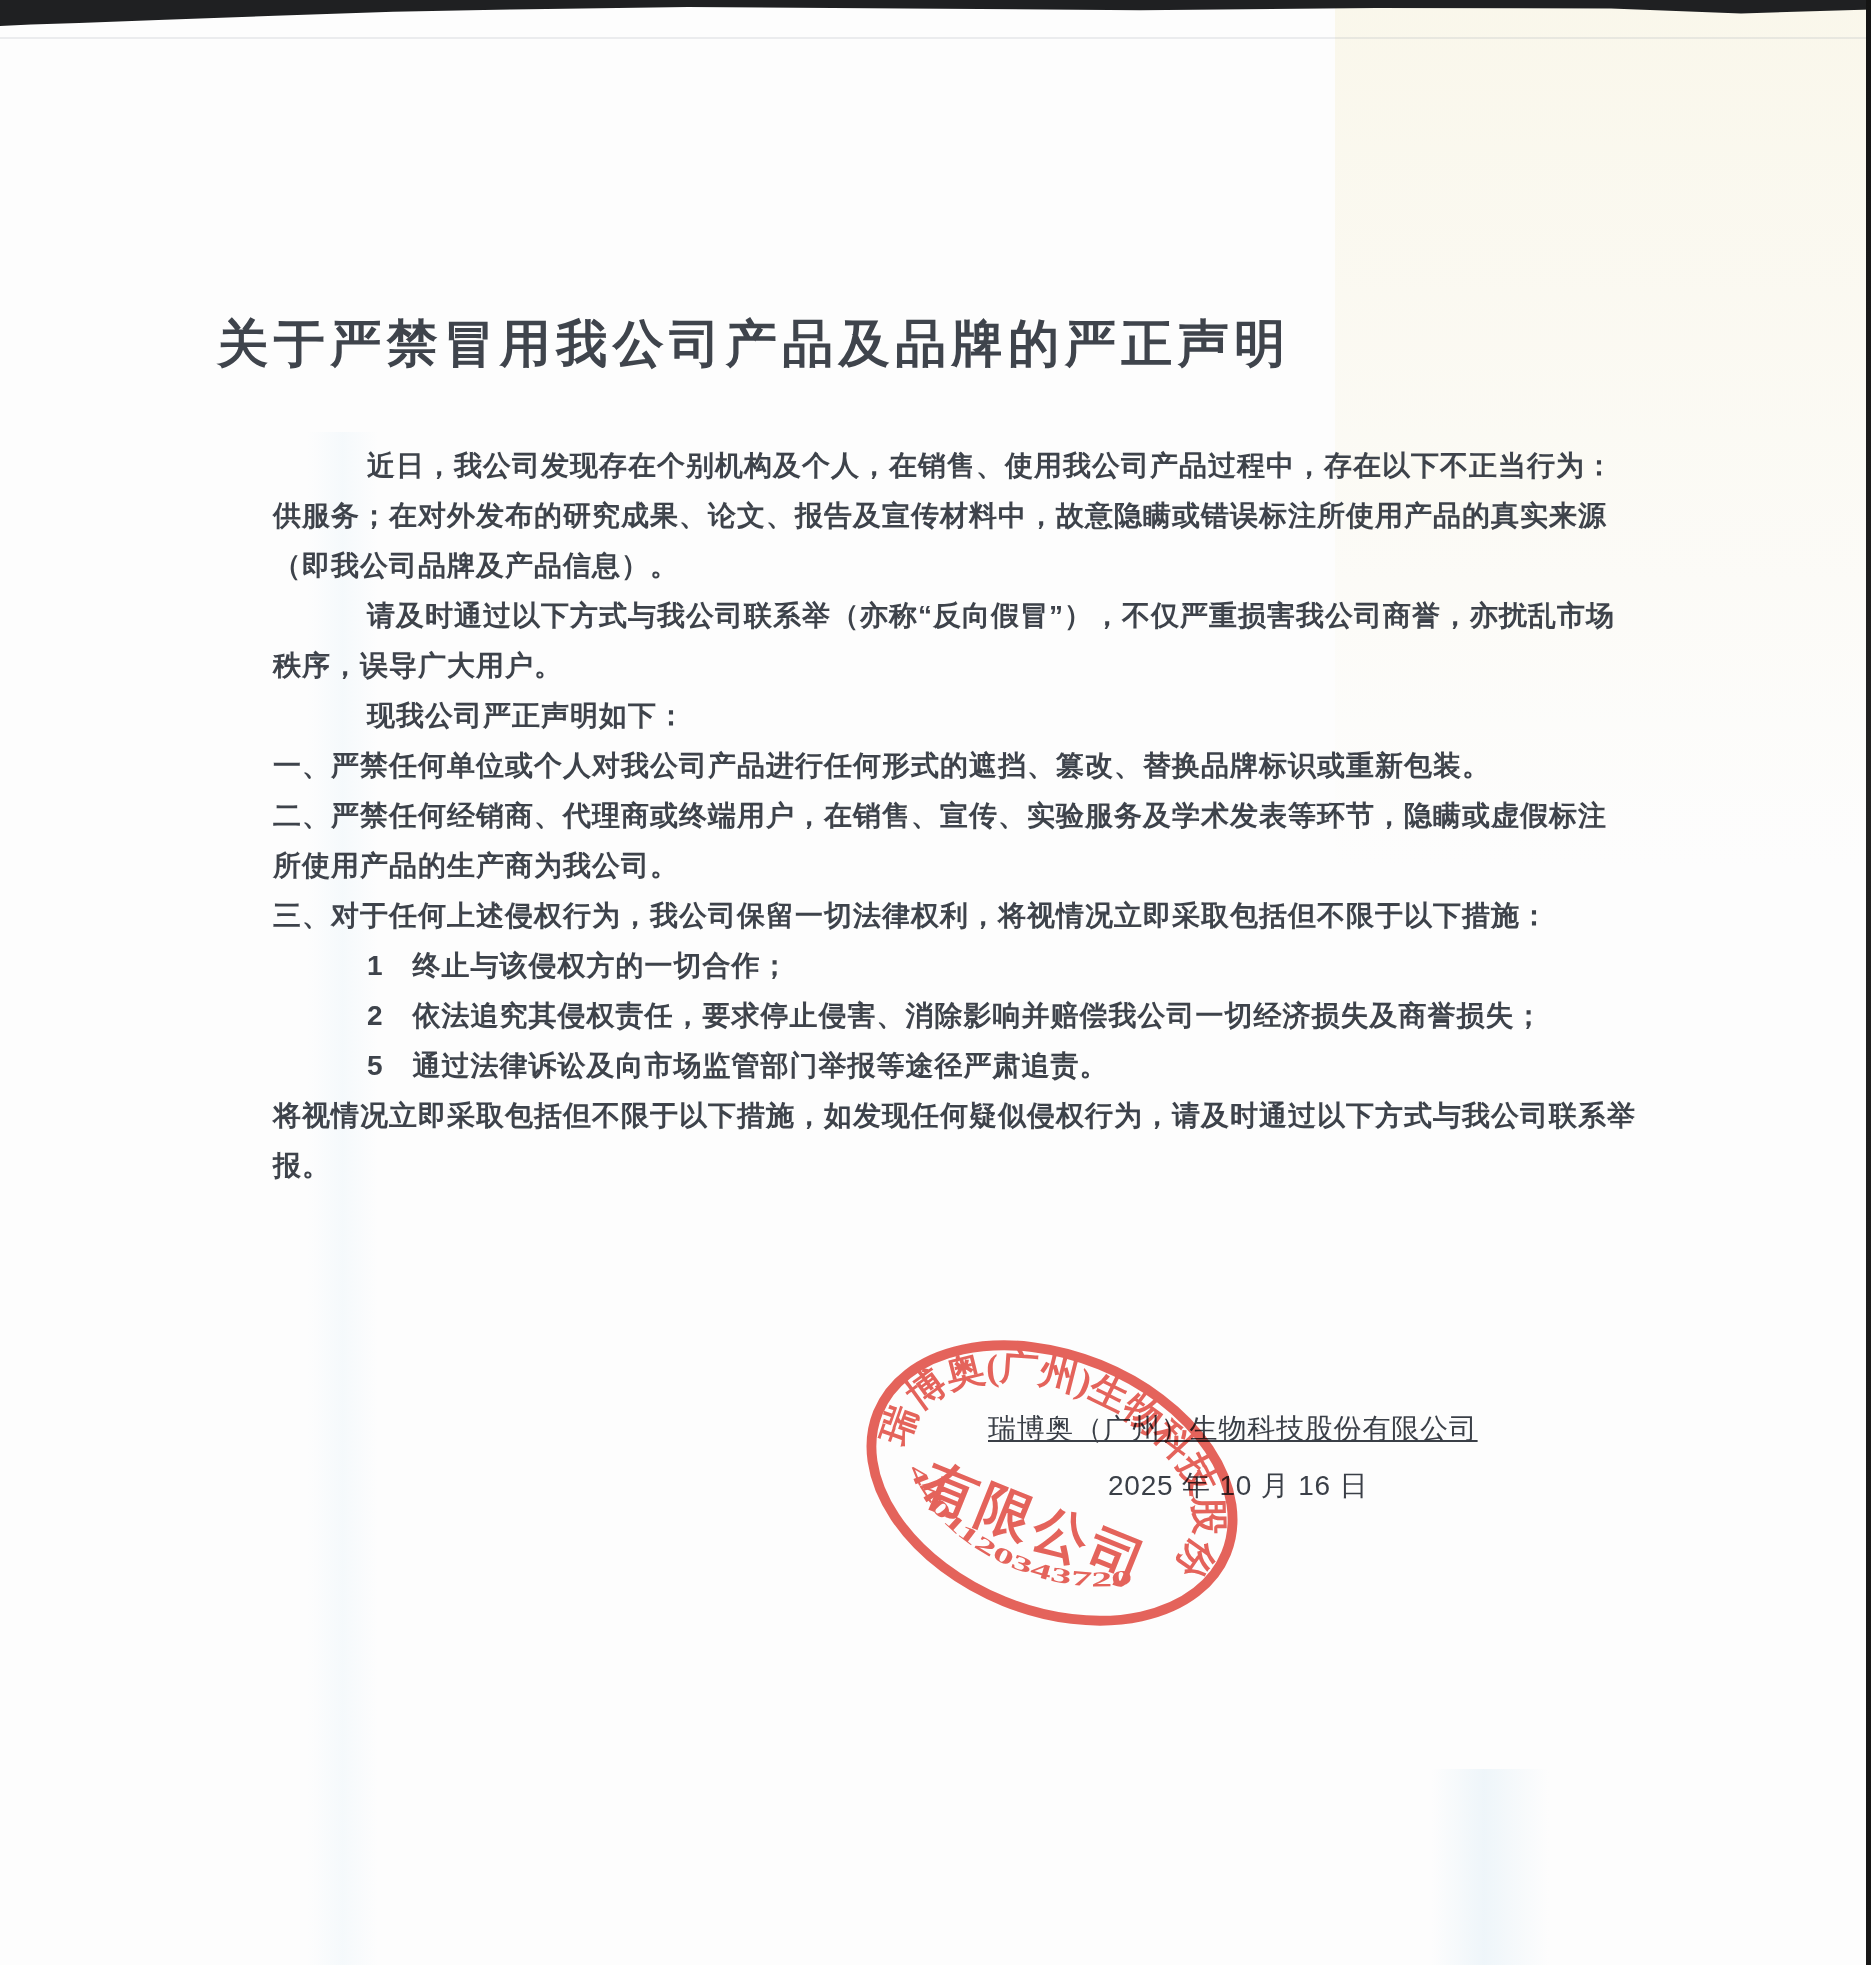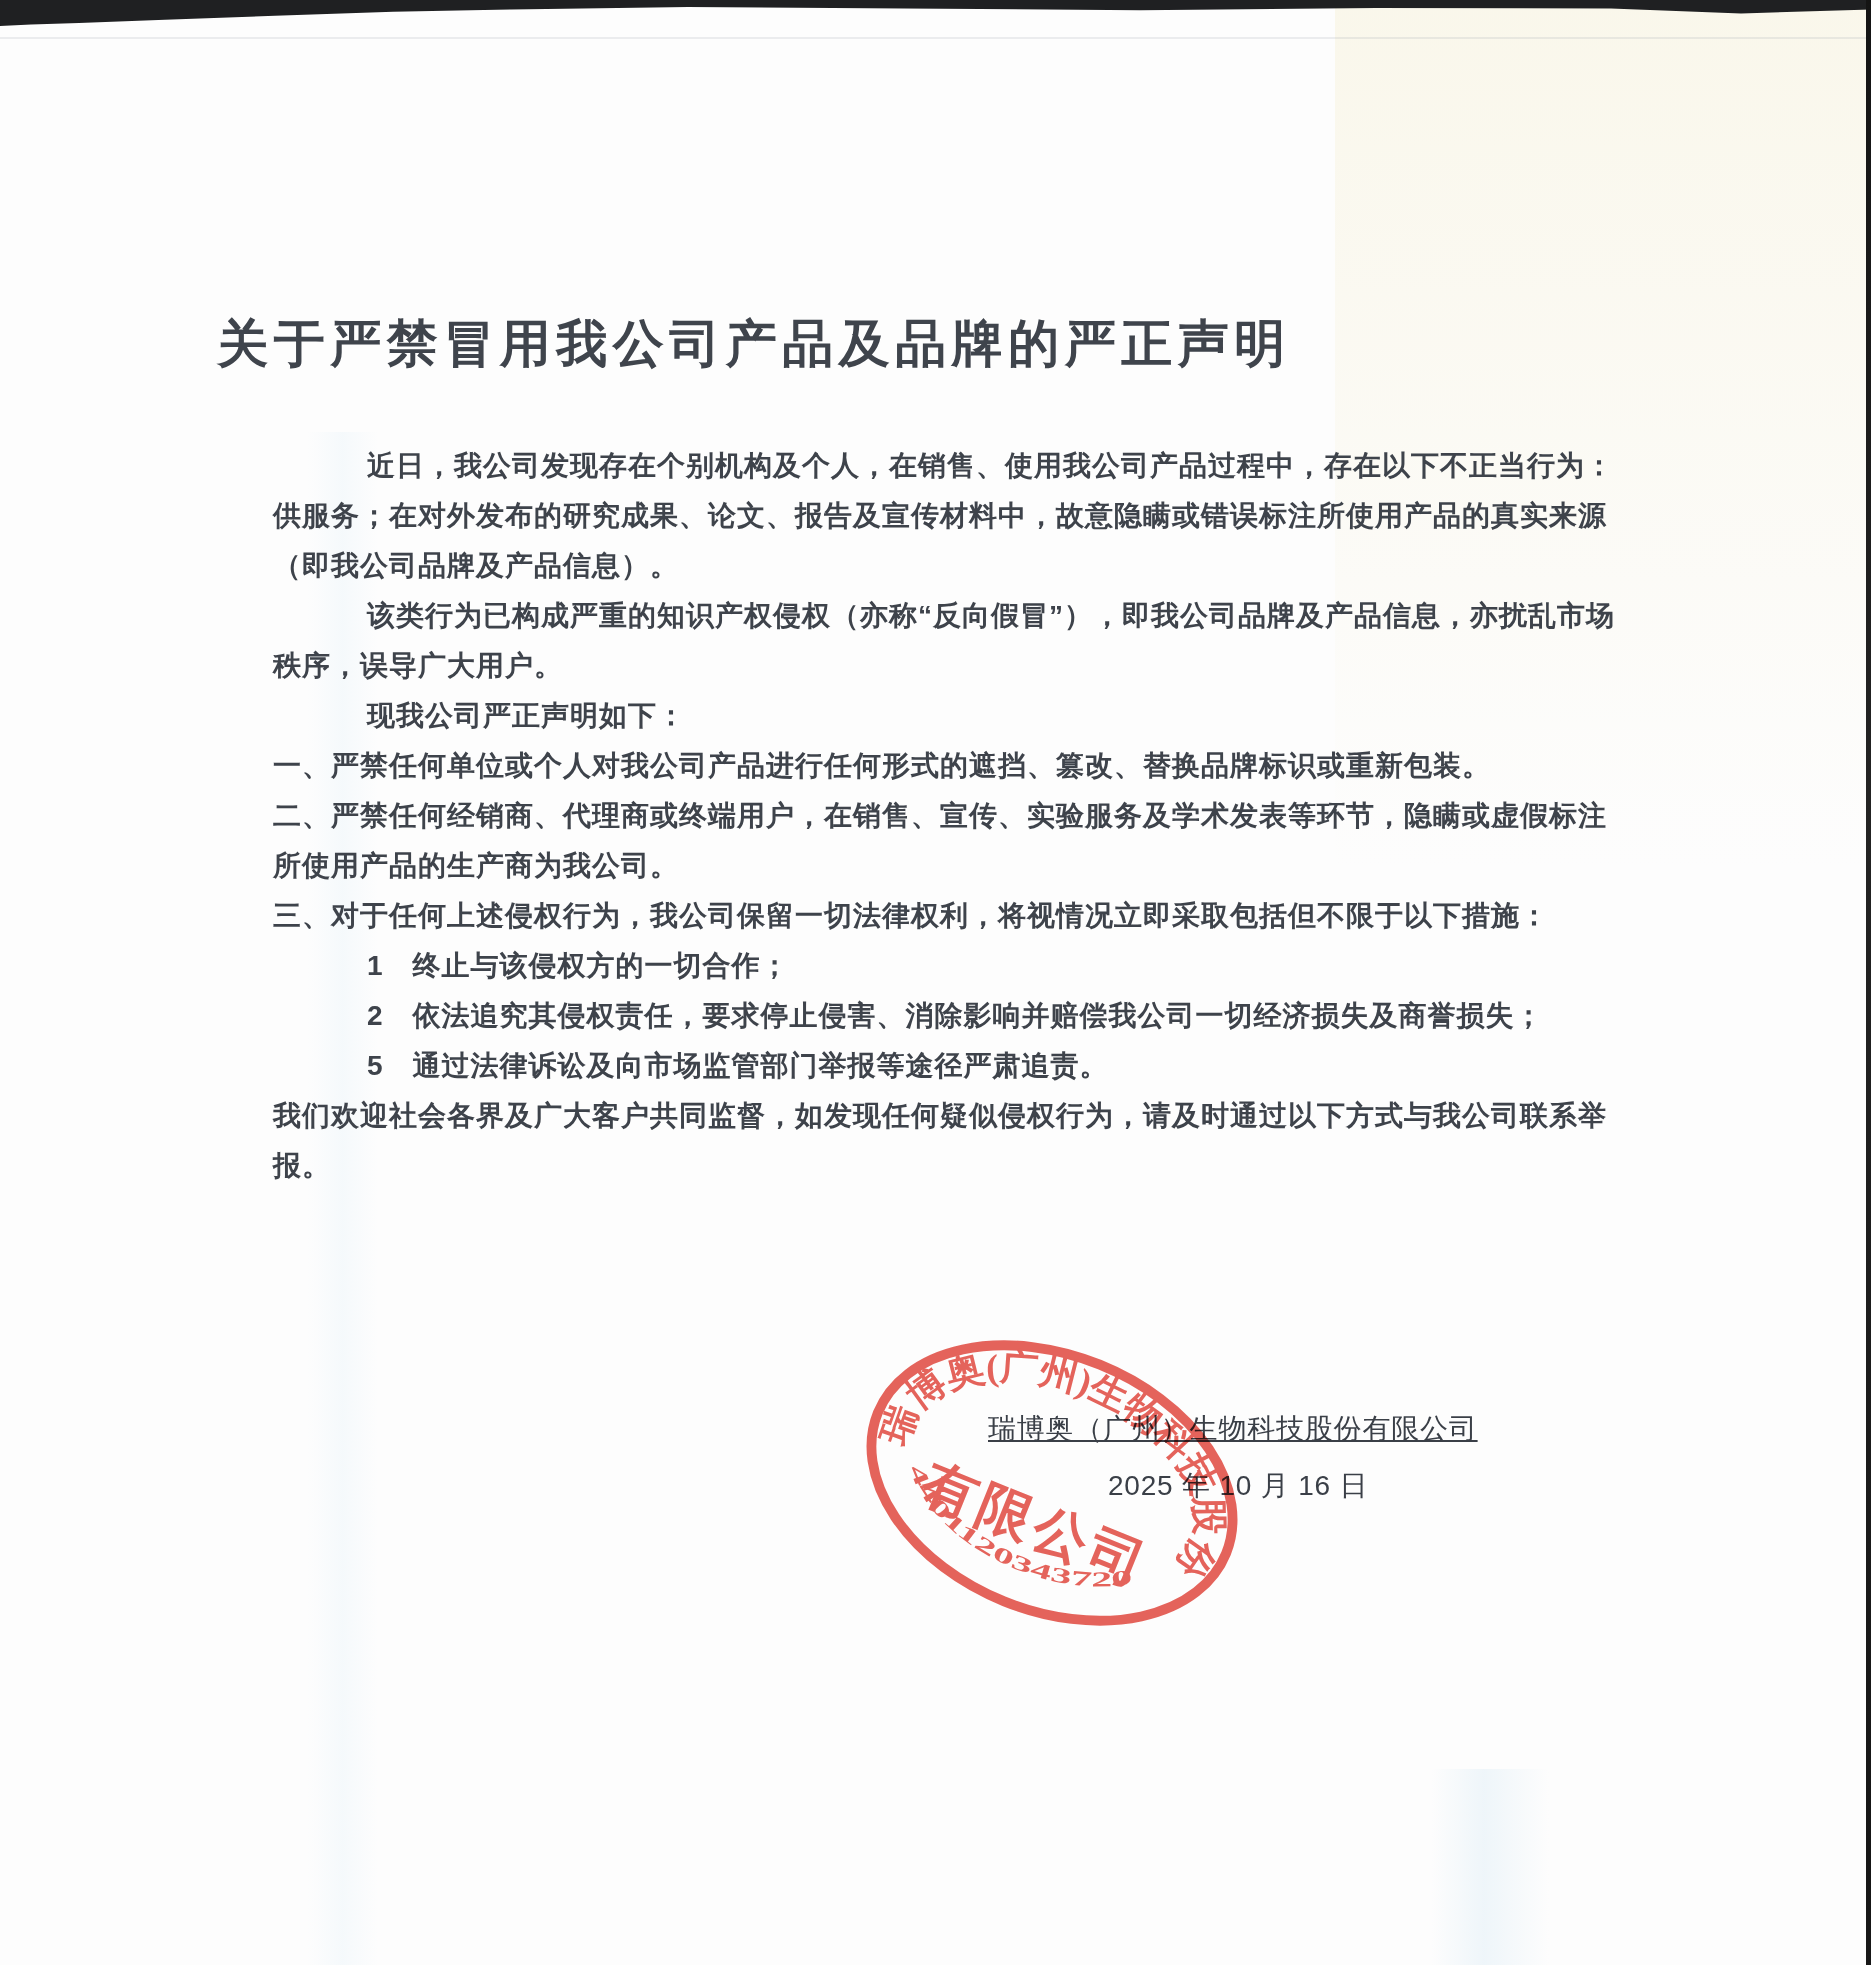--- a/index.html
+++ b/index.html
@@ -82,31 +82,31 @@
   <div class="tint-band2"></div>
   <div class="scan-line"></div>
 
   <div class="doc-title">关于严禁冒用我公司产品及品牌的严正声明</div>
 
   <div class="body-text">
 
   <div class="line indent">近日，我公司发现存在个别机构及个人，在销售、使用我公司产品过程中，存在以下不正当行为：</div>
       <div class="line">供服务；在对外发布的研究成果、论文、报告及宣传材料中，故意隐瞒或错误标注所使用产品的真实来源</div>
       <div class="line">（即我公司品牌及产品信息）。</div>
-      <div class="line indent">该类行为已构成严重的知识产权侵权（亦称“反向假冒”），即我公司品牌及产品信息，亦扰乱市场</div>
+      <div class="line indent">请及时通过以下方式与我公司联系举（亦称“反向假冒”），不仅严重损害我公司商誉，亦扰乱市场</div>
       <div class="line">秩序，误导广大用户。</div>
       <div class="line indent">现我公司严正声明如下：</div>
       <div class="line">一、严禁任何单位或个人对我公司产品进行任何形式的遮挡、篡改、替换品牌标识或重新包装。</div>
       <div class="line">二、严禁任何经销商、代理商或终端用户，在销售、宣传、实验服务及学术发表等环节，隐瞒或虚假标注</div>
       <div class="line">所使用产品的生产商为我公司。</div>
       <div class="line">三、对于任何上述侵权行为，我公司保留一切法律权利，将视情况立即采取包括但不限于以下措施：</div>
       <div class="line indent">1　终止与该侵权方的一切合作；</div>
       <div class="line indent">2　依法追究其侵权责任，要求停止侵害、消除影响并赔偿我公司一切经济损失及商誉损失；</div>
       <div class="line indent">5　通过法律诉讼及向市场监管部门举报等途径严肃追责。</div>
-      <div class="line">我们欢迎社会各界及广大客户共同监督，如发现任何疑似侵权行为，请及时通过以下方式与我公司联系举</div>
+      <div class="line">将视情况立即采取包括但不限于以下措施，如发现任何疑似侵权行为，请及时通过以下方式与我公司联系举</div>
       <div class="line">报。</div>
     </div>
 
   <div class="sig-company">瑞博奥（广州）生物科技股份有限公司</div>
   <div class="sig-date">2025 年 10 月 16 日</div>
 
   <svg class="seal" viewBox="0 0 1400 1200" aria-hidden="true">
     <g transform="rotate(22 700 600)">
       <ellipse cx="700" cy="600" rx="478" ry="325" fill="none" stroke="currentColor" stroke-width="25"></ellipse>
       <path id="sealTopArc" d="M 328,662 A 385,238 0 1 1 1072,662" fill="none"></path>

